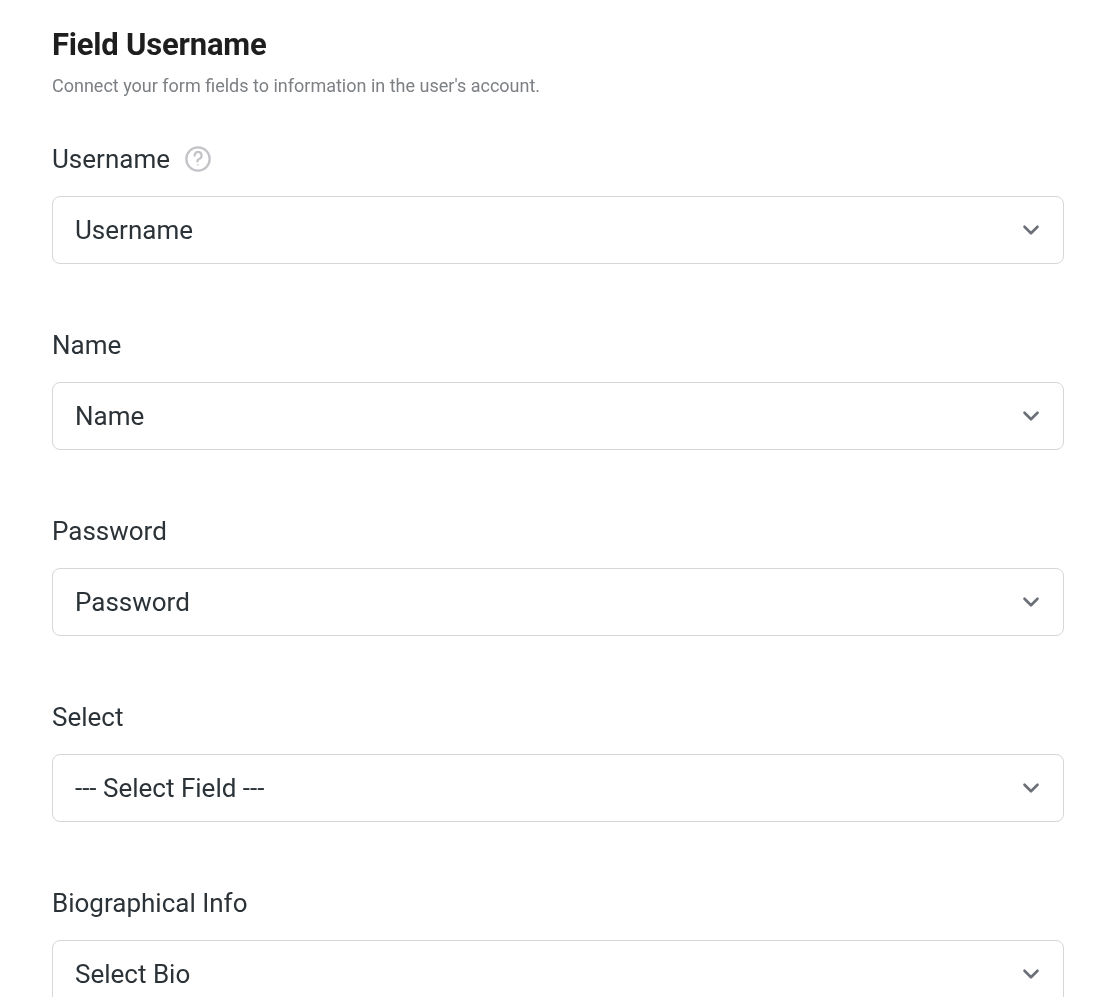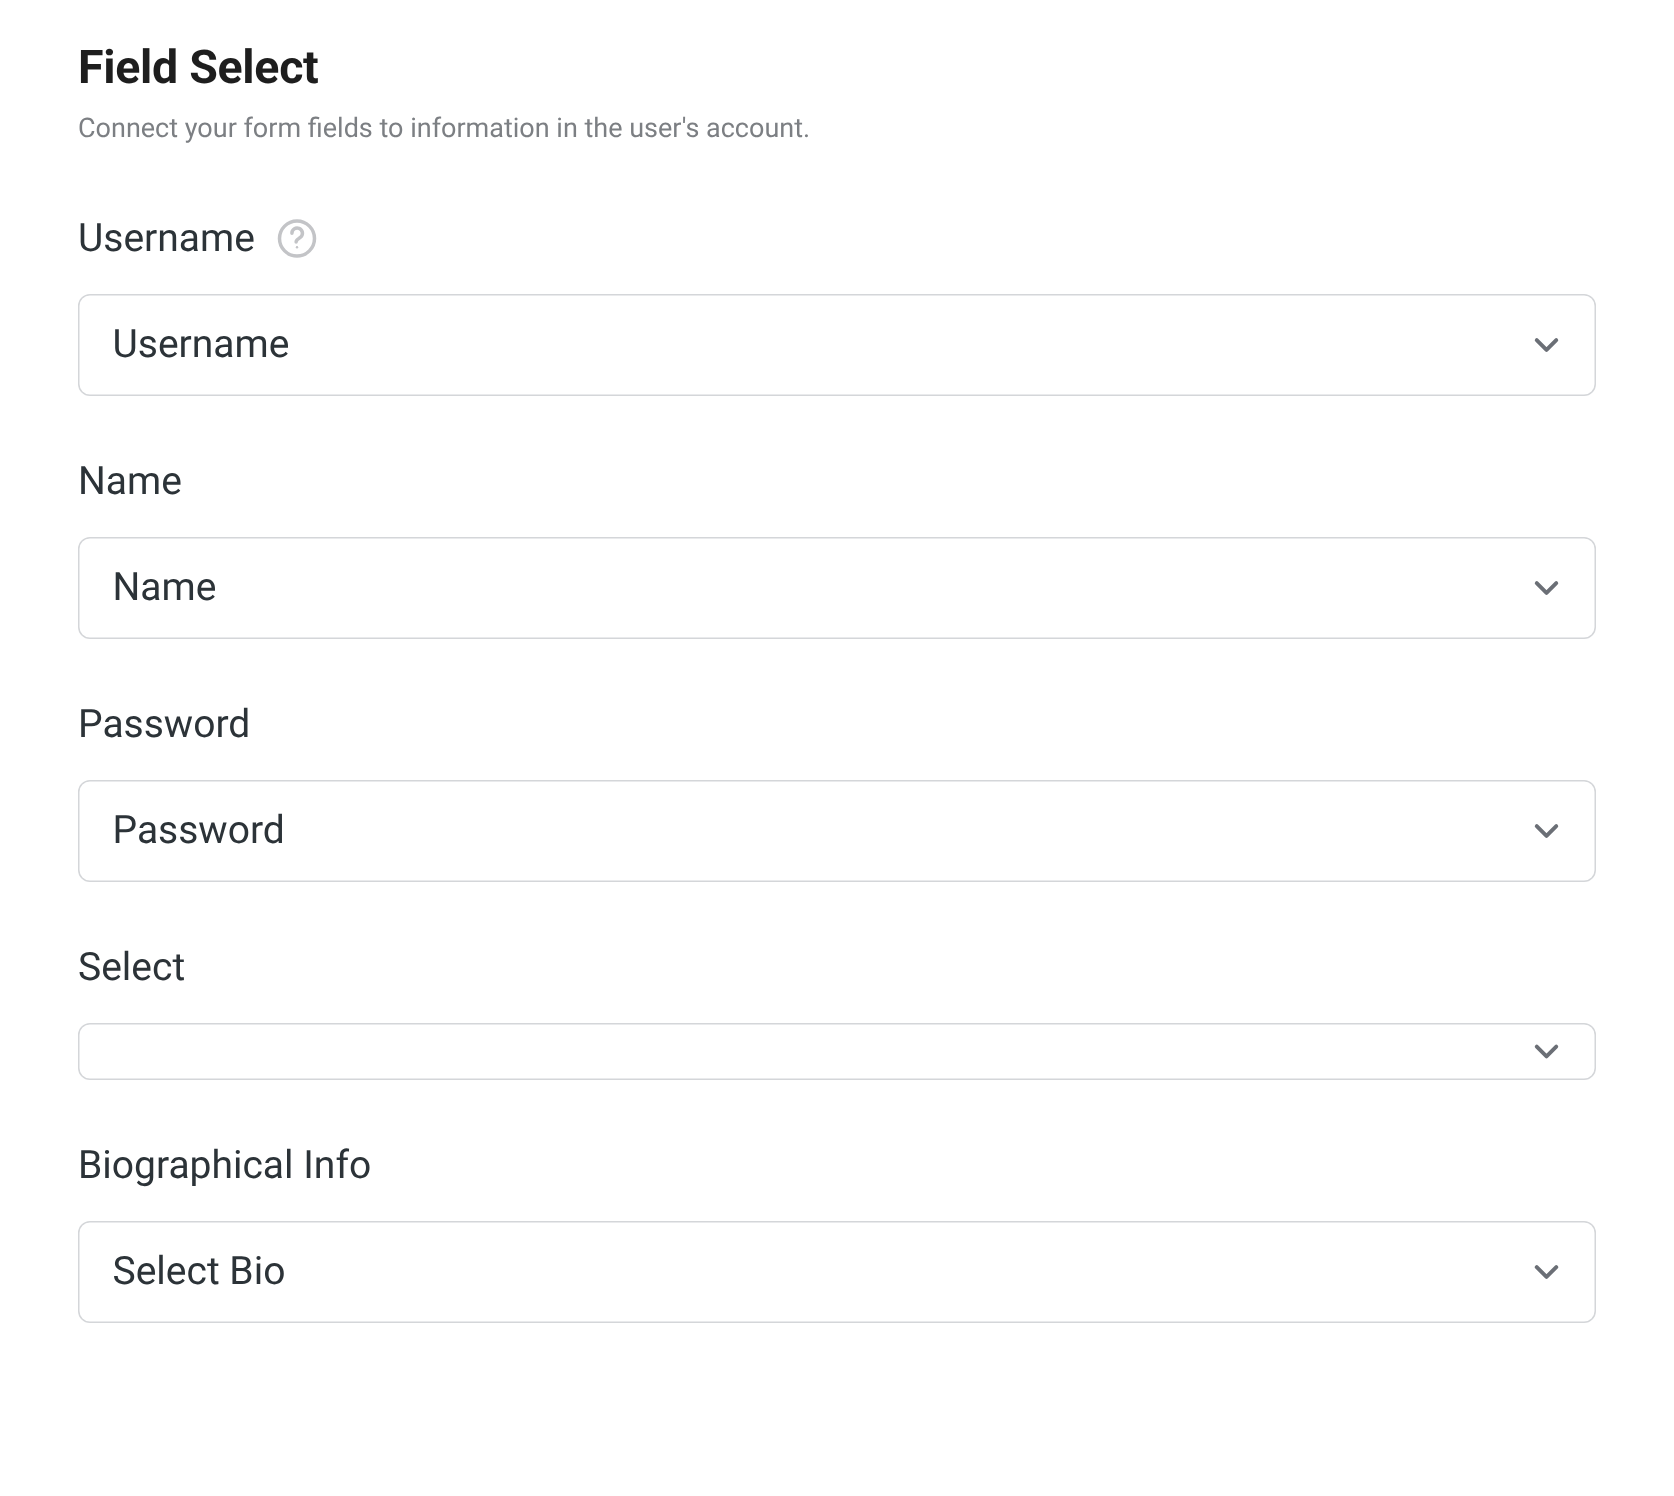--- a/index.html
+++ b/index.html
@@ -17,21 +17,21 @@
       letter-spacing: -0.2px;
       margin-bottom: 10px;
     }
     p.subtitle {
       font-size: 18px;
       font-weight: 400;
       color: #7c7f83;
       line-height: 1.4;
       margin-bottom: 46px;
     }
-    .row { margin-bottom: 42px; }
+    .row { margin-bottom: 66px; }
     .row:last-child { margin-bottom: 16px; }
     .label-line {
       display: flex;
       align-items: center;
       gap: 14px;
       margin-bottom: 22px;
     }
     .field-label {
       font-size: 26px;
       font-weight: 400;
@@ -62,21 +62,21 @@
       transform: translateY(-50%);
       color: #6b6f76;
       width: 28px; height: 28px;
       display: inline-flex; align-items: center; justify-content: center;
     }
     .select .chev svg { width: 26px; height: 26px; display: block; }
   </style>
 </head>
 <body>
 
-<h2 class="title">Field Select</h2>
+<h2 class="title">Field Username</h2>
 <p class="subtitle">Connect your form fields to information in the user's account.</p>
 
 <div class="row">
   <div class="label-line">
     <span class="field-label">Username</span>
     <span class="help-icon">
       <svg viewBox="0 0 24 24" fill="none" stroke="currentColor" stroke-width="2" stroke-linecap="round" stroke-linejoin="round">
           <circle cx="12" cy="12" r="10"></circle>
           <path d="M9.1 9a3 3 0 1 1 5.2 2c-.7.7-1.6 1.1-2.3 1.8-.3.3-.5.7-.5 1.2"></path>
           <circle cx="12" cy="17" r="0.7" fill="currentColor" stroke="none"></circle>
@@ -119,20 +119,21 @@
         </svg>
     </span>
   </div>
 </div>
 
 <div class="row">
   <div class="label-line">
     <span class="field-label">Select</span>
   </div>
   <div class="select">
+    <span>--- Select Field ---</span>
     <span class="chev">
       <svg viewBox="0 0 24 24" fill="none" stroke="currentColor" stroke-width="2.4" stroke-linecap="round" stroke-linejoin="round">
           <polyline points="6 9 12 15 18 9"></polyline>
         </svg>
     </span>
   </div>
 </div>
 
 <div class="row">
   <div class="label-line">

